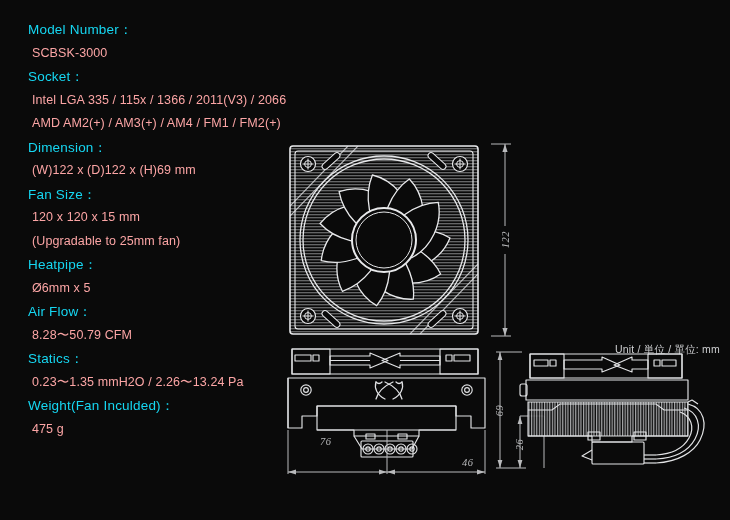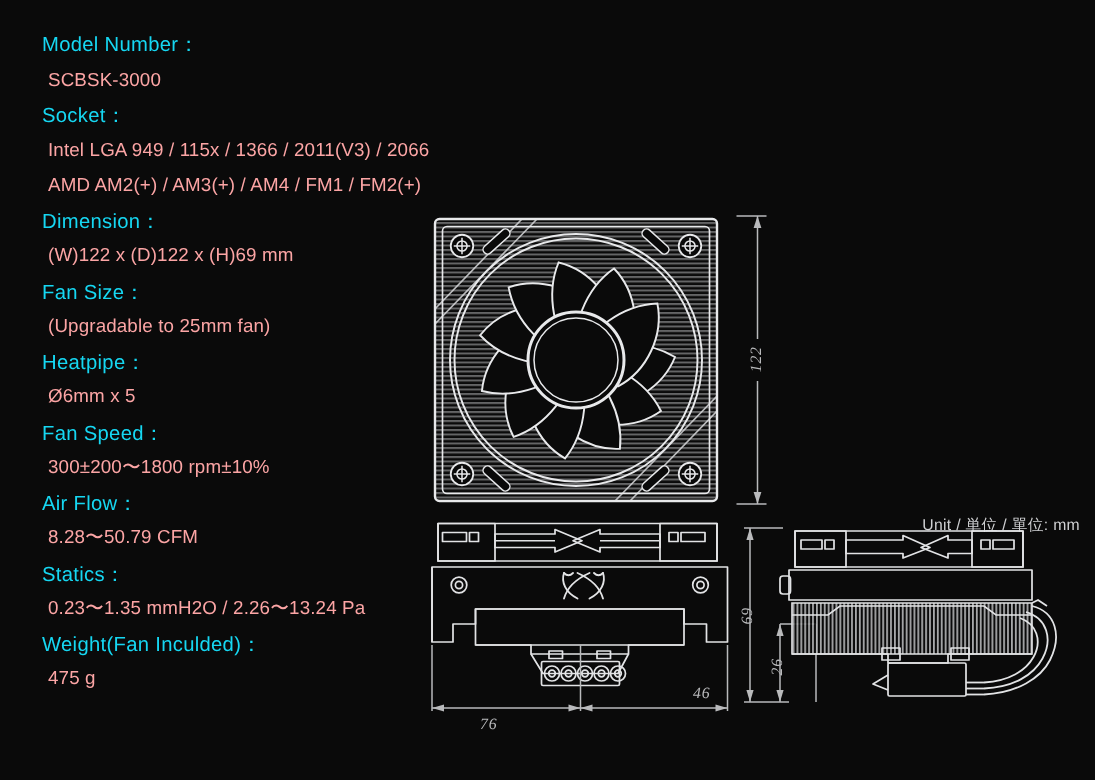--- a/index.html
+++ b/index.html
@@ -84,43 +84,40 @@
 
   <div id="specs">
 
     <div class="spec-group">
       <span class="spec-label">Model Number：</span>
       <span class="spec-value">SCBSK-3000</span>
     </div>
 
     <div class="spec-group">
       <span class="spec-label">Socket：</span>
-      <span class="spec-value">Intel LGA 949 / 115x / 1366 / 2011(V3) / 2066</span>
+      <span class="spec-value">Intel LGA 335 / 115x / 1366 / 2011(V3) / 2066</span>
       <span class="spec-value">AMD AM2(+) / AM3(+) / AM4 / FM1 / FM2(+)</span>
     </div>
 
     <div class="spec-group">
       <span class="spec-label">Dimension：</span>
       <span class="spec-value">(W)122 x (D)122 x (H)69 mm</span>
     </div>
 
     <div class="spec-group">
       <span class="spec-label">Fan Size：</span>
+      <span class="spec-value">120 x 120 x 15 mm</span>
       <span class="spec-value">(Upgradable to 25mm fan)</span>
     </div>
 
     <div class="spec-group">
       <span class="spec-label">Heatpipe：</span>
       <span class="spec-value">Ø6mm x 5</span>
     </div>
 
-    <div class="spec-group">
-      <span class="spec-label">Fan Speed：</span>
-      <span class="spec-value">300±200〜1800 rpm±10%</span>
-    </div>
 
     <div class="spec-group">
       <span class="spec-label">Air Flow：</span>
       <span class="spec-value">8.28〜50.79 CFM</span>
     </div>
 
     <div class="spec-group">
       <span class="spec-label">Statics：</span>
       <span class="spec-value">0.23〜1.35 mmH2O / 2.26〜13.24 Pa</span>
     </div>
@@ -330,21 +327,21 @@
       <line x1="103" y1="84" x2="103" y2="128"></line>
       <line x1="201" y1="84" x2="201" y2="128"></line>
     </g>
     <g fill="#b9babc">
       <polygon points="4,126 12,123.6 12,128.4"></polygon>
       <polygon points="103,126 95,123.6 95,128.4"></polygon>
       <polygon points="103,126 111,123.6 111,128.4"></polygon>
       <polygon points="201,126 193,123.6 193,128.4"></polygon>
     </g>
   </svg>
-  <div class="dimtext" style="left:320px; top:478px;">76</div>
+  <div class="dimtext" style="left:320px; top:436px;">76</div>
   <div class="dimtext" style="left:462px; top:457px;">46</div>
 
   <svg id="side-view" class="drawing" viewBox="0 0 224 132" width="224" height="132">
     <defs>
       <pattern id="sidefin" width="2.6" height="4" patternUnits="userSpaceOnUse">
         <rect width="2.6" height="4" fill="#0a0a0a"></rect>
         <rect width="1.2" height="4" fill="#b9babc"></rect>
       </pattern>
     </defs>
 

